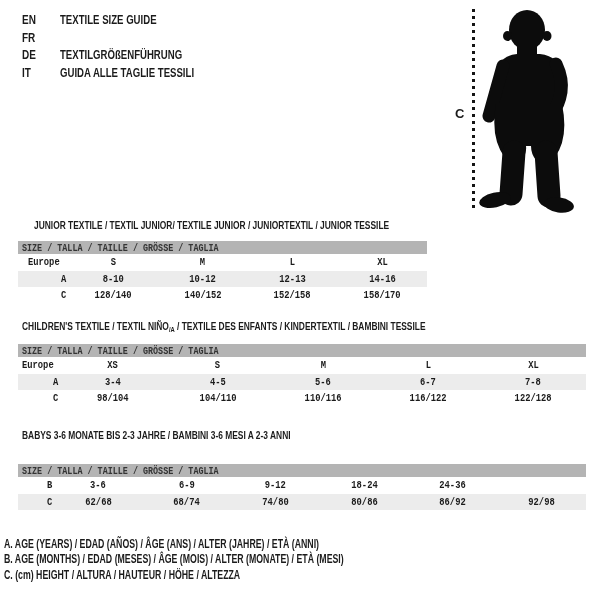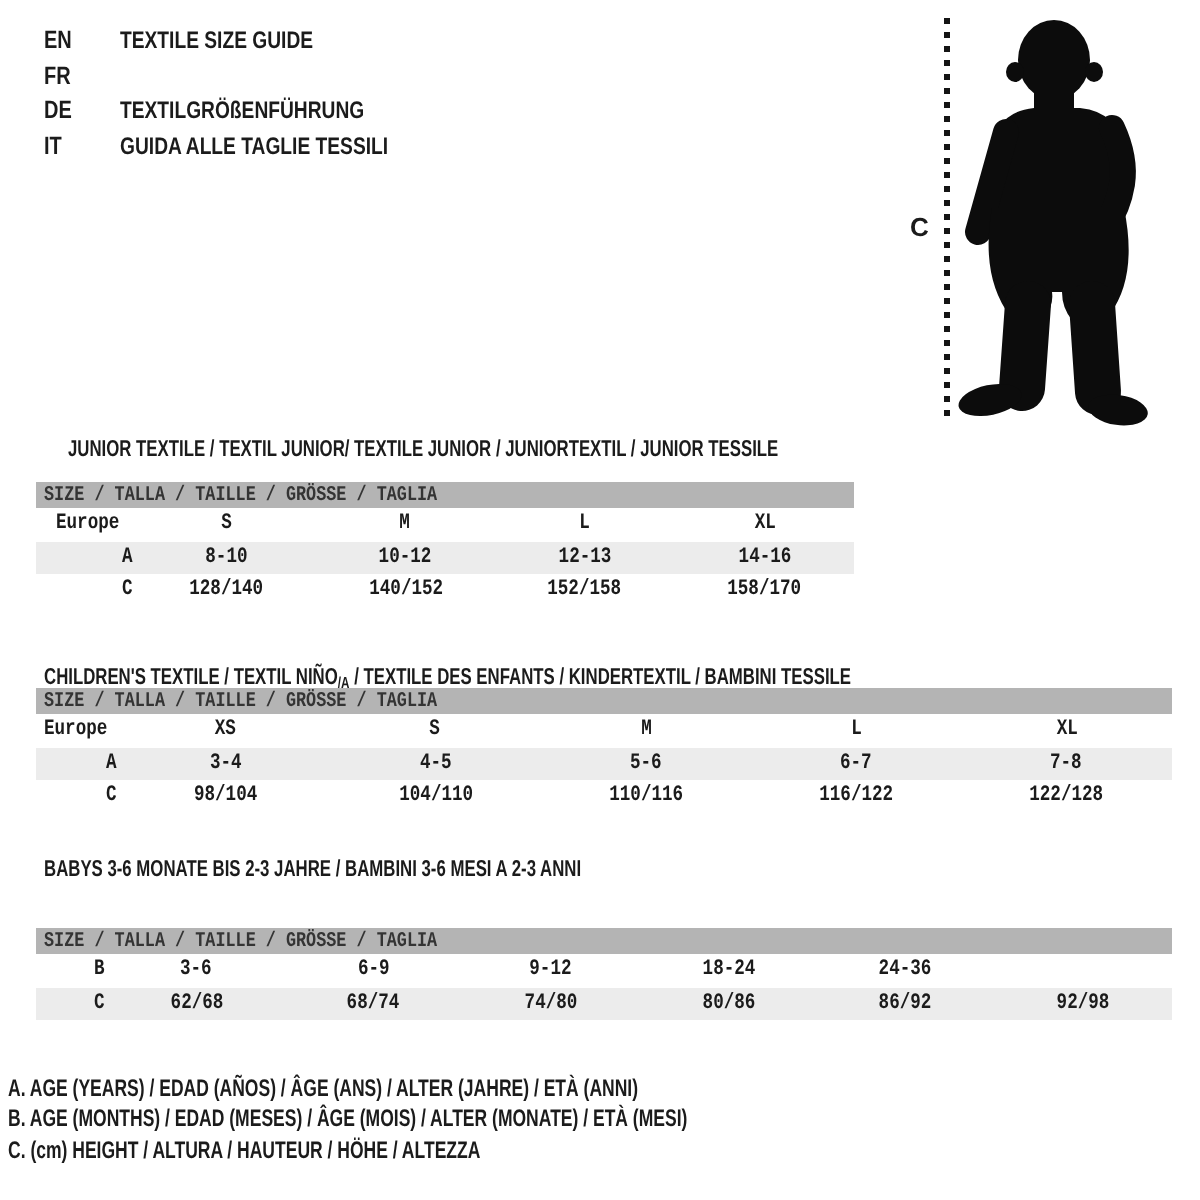--- a/index.html
+++ b/index.html
@@ -117,21 +117,21 @@
   </div>
   <div class="grid g5 row">
     <div class="cell label"><span class="cc-l">C</span></div>
     <div class="cell"><span class="cc">128/140</span></div>
     <div class="cell"><span class="cc">140/152</span></div>
     <div class="cell"><span class="cc">152/158</span></div>
     <div class="cell"><span class="cc">158/170</span></div>
   </div>
 </div>
 
-<div class="abs tbl-title" style="left:22px;top:332px;text-align:right;">
+<div class="abs tbl-title" style="left:22px;top:319px;text-align:right;">
   <span class="cx75"><span>CHILDREN'S TEXTILE / TEXTIL NIÑO</span><span class="sub">/A</span><span> / TEXTILE DES ENFANTS / KINDERTEXTIL / BAMBINI TESSILE</span></span>
 </div>
 <div class="tbl" style="top:344px;width:568px;">
   <div class="size-bar" style="background:#b4b4b4;color:#343434;">
     <span class="cc-l">SIZE / TALLA / TAILLE / GRÖSSE / TAGLIA</span>
   </div>
   <div class="grid g6 row">
     <div class="cell label"><span class="cc-l">Europe</span></div>
     <div class="cell"><span class="cc">XS</span></div>
     <div class="cell"><span class="cc">S</span></div>

